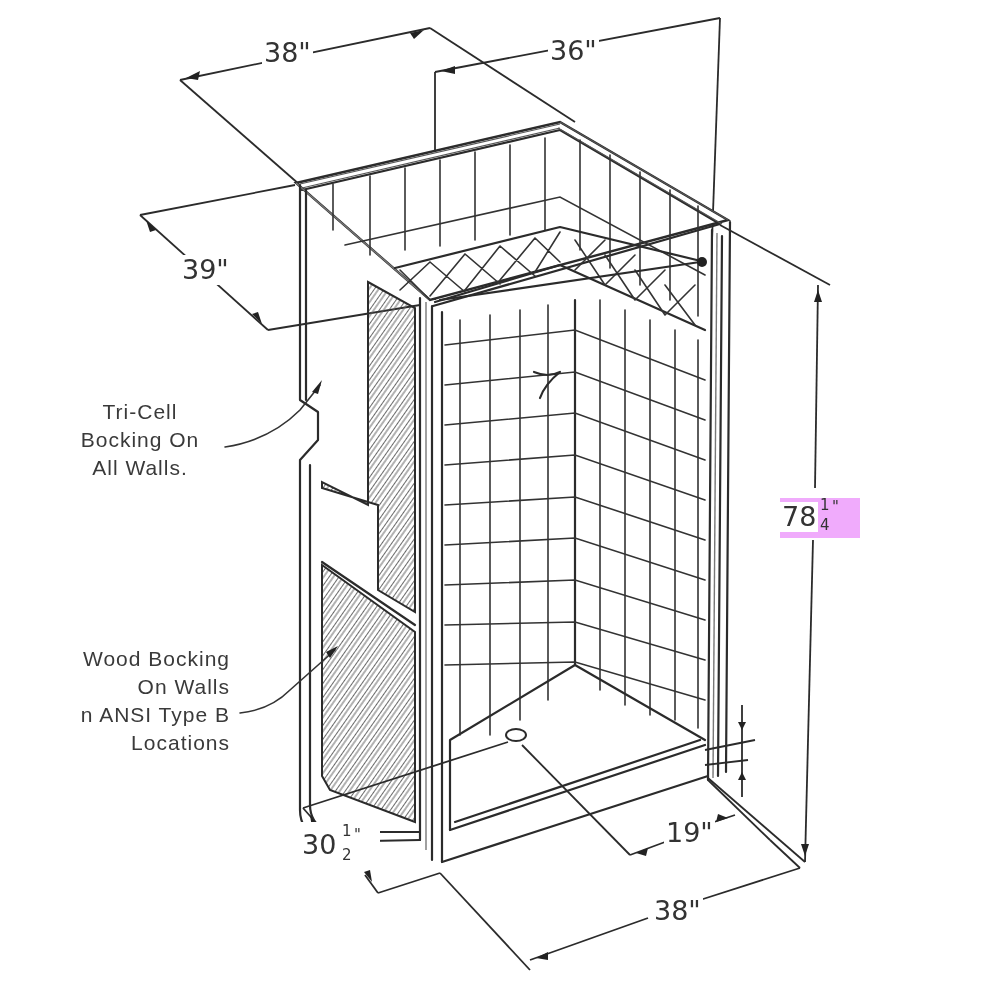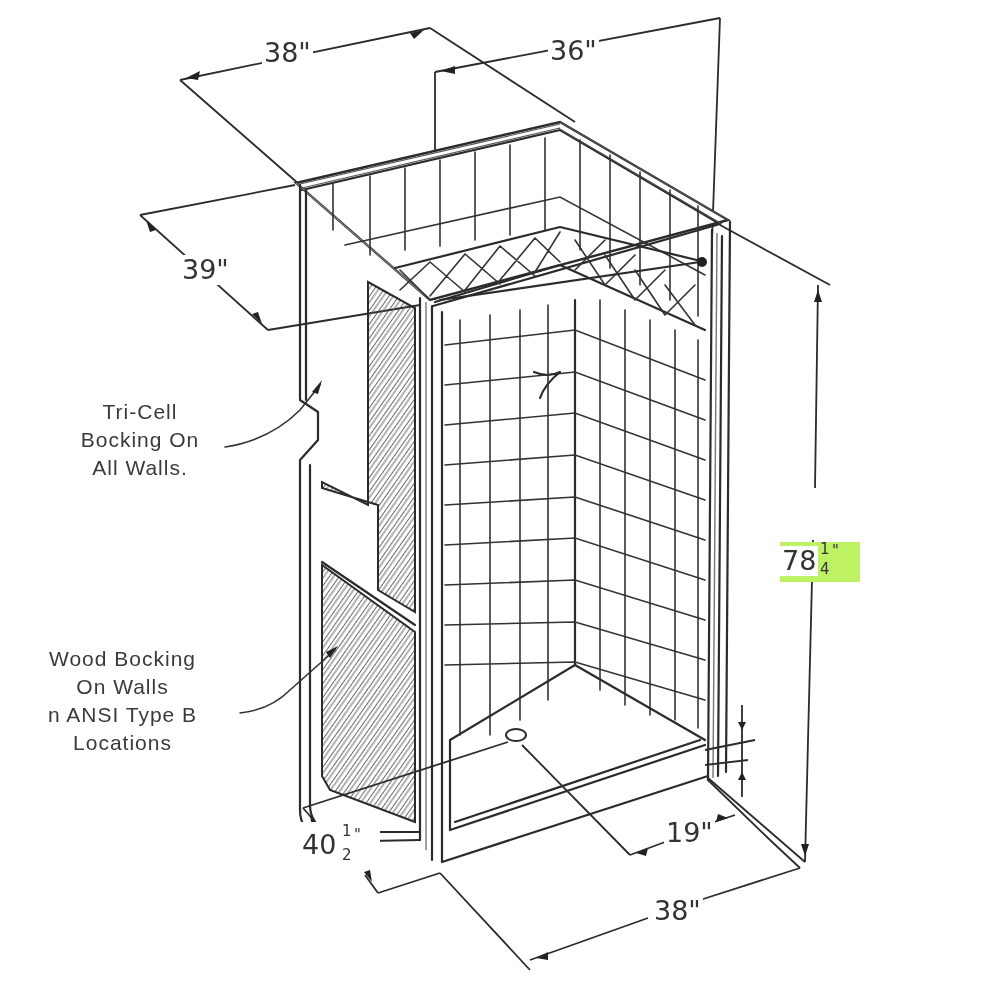--- a/index.html
+++ b/index.html
@@ -212,37 +212,37 @@
       <line class="dim" x1="700" y1="900" x2="800" y2="868"></line>
       <line class="dim" x1="770" y1="840" x2="800" y2="868"></line>
       <polygon class="arrow" points="536,958 548,952 548,960"></polygon>
     </g>
   </svg>
 
   <div class="dimtxt" style="left:262px; top:38px;">38"</div>
   <div class="dimtxt" style="left:548px; top:36px;">36"</div>
   <div class="dimtxt" style="left:180px; top:255px;">39"</div>
 
-  <div style="position:absolute; left:780px; top:498px; width:80px; height:40px; background:#bef264;margin-top:44px;">
+  <div style="position:absolute; left:780px; top:498px; width:80px; height:40px; background:#f0abfc;">
     <span class="dimtxt" style="left:0; top:4px;">78</span>
     <span class="frac" style="left:40px; top:0px;">1</span>
     <span class="frac" style="left:40px; top:20px;">4</span>
     <span class="frac" style="left:52px; top:2px;">"</span>
   </div>
 
   <div style="position:absolute; left:300px; top:822px; width:80px; height:48px; background:#fff;">
-    <span class="dimtxt" style="left:0; top:8px;">40</span>
+    <span class="dimtxt" style="left:0; top:8px;">30</span>
     <span class="frac" style="left:42px; top:2px;">1</span>
     <span class="frac" style="left:42px; top:26px;">2</span>
     <span class="frac" style="left:54px; top:6px;">"</span>
   </div>
 
   <div class="dimtxt" style="left:664px; top:818px;">19"</div>
   <div class="dimtxt" style="left:652px; top:896px;">38"</div>
 
   <div class="label" style="left:55px; top:398px; width:170px;">Tri-Cell
 Bocking On
 All Walls.</div>
-  <div class="label" style="left:15px; top:645px; width:215px;">Wood Bocking
+  <div class="label" style="left:15px; top:645px; width:215px;text-align:right;">Wood Bocking
 On Walls
 n ANSI Type B
 Locations</div>
 </div>
 
 </body></html>

